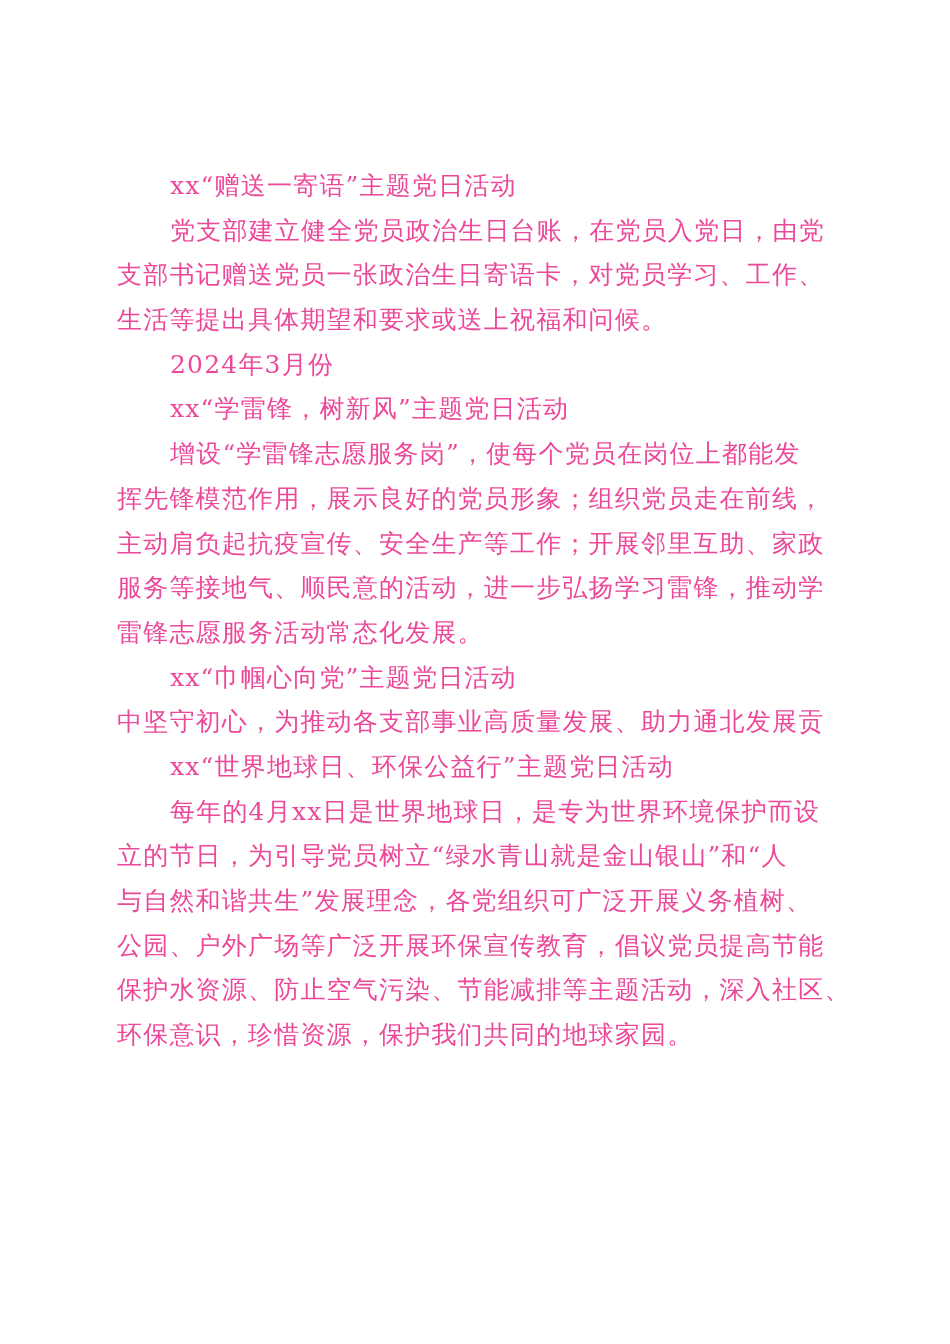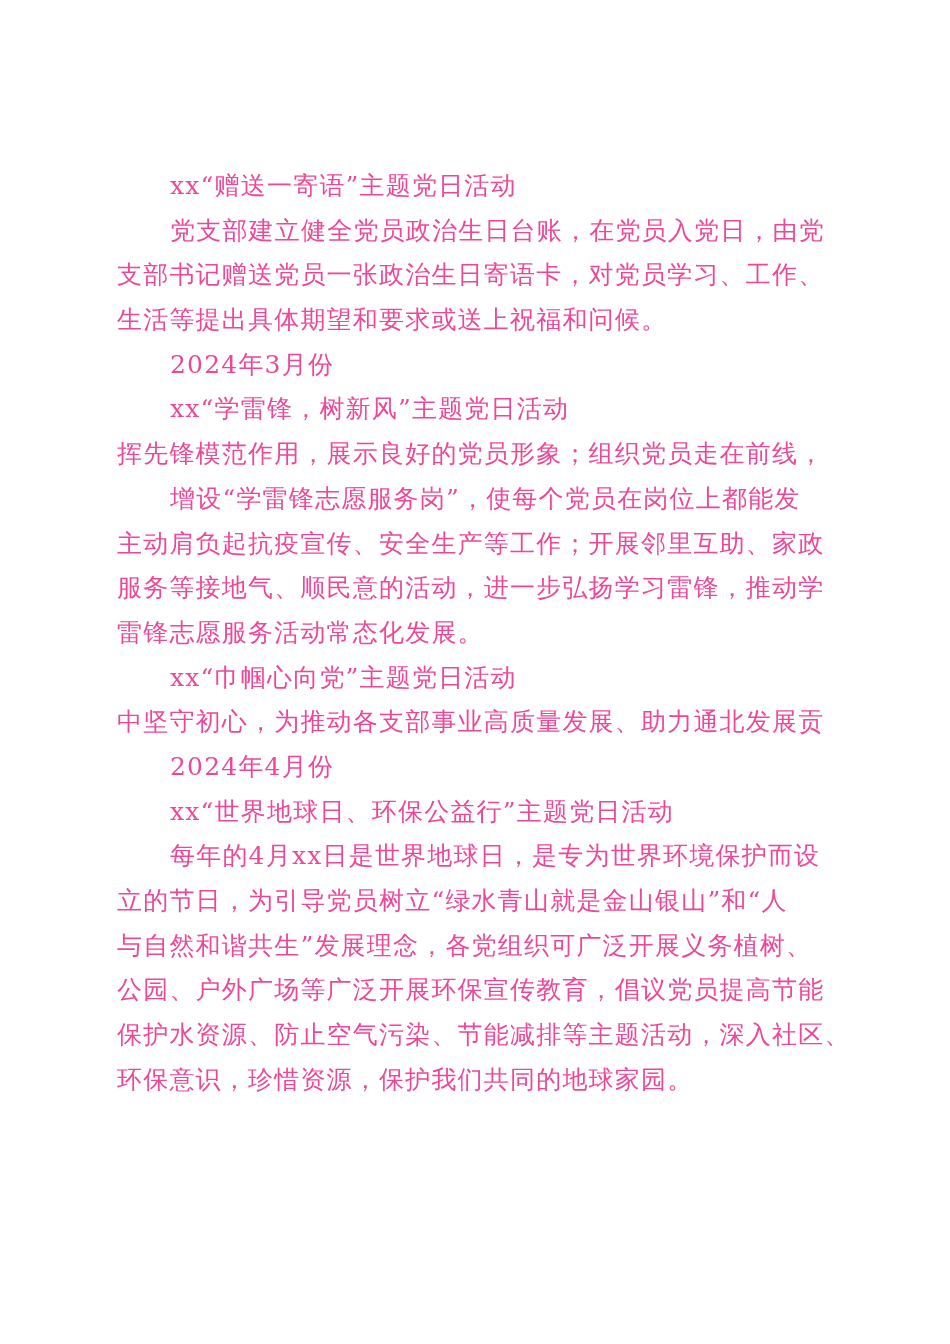--- a/index.html
+++ b/index.html
@@ -21,30 +21,29 @@
 <div class="page">
 
   <div class="line indent">xx“赠送一寄语”主题党日活动</div>
   <div class="line indent">党支部建立健全党员政治生日台账，在党员入党日，由党</div>
   <div class="line">支部书记赠送党员一张政治生日寄语卡，对党员学习、工作、</div>
   <div class="line">生活等提出具体期望和要求或送上祝福和问候。</div>
 
   <div class="line indent">2024年3月份</div>
 
   <div class="line indent">xx“学雷锋，树新风”主题党日活动</div>
+  <div class="line indent">增设“学雷锋志愿服务岗”，使每个党员在岗位上都能发</div>
   <div class="line">挥先锋模范作用，展示良好的党员形象；组织党员走在前线，</div>
-  <div class="line indent">增设“学雷锋志愿服务岗”，使每个党员在岗位上都能发</div>
   <div class="line">主动肩负起抗疫宣传、安全生产等工作；开展邻里互助、家政</div>
   <div class="line">服务等接地气、顺民意的活动，进一步弘扬学习雷锋，推动学</div>
   <div class="line">雷锋志愿服务活动常态化发展。</div>
 
   <div class="line indent">xx“巾帼心向党”主题党日活动</div>
   <div class="line">中坚守初心，为推动各支部事业高质量发展、助力通北发展贡</div>
 
-  <div class="line indent">2024年4月份</div>
 
   <div class="line indent">xx“世界地球日、环保公益行”主题党日活动</div>
   <div class="line indent">每年的4月xx日是世界地球日，是专为世界环境保护而设</div>
   <div class="line">立的节日，为引导党员树立“绿水青山就是金山银山”和“人</div>
   <div class="line">与自然和谐共生”发展理念，各党组织可广泛开展义务植树、</div>
   <div class="line">公园、户外广场等广泛开展环保宣传教育，倡议党员提高节能</div>
   <div class="line">保护水资源、防止空气污染、节能减排等主题活动，深入社区、</div>
   <div class="line">环保意识，珍惜资源，保护我们共同的地球家园。</div>
 </div>
 

